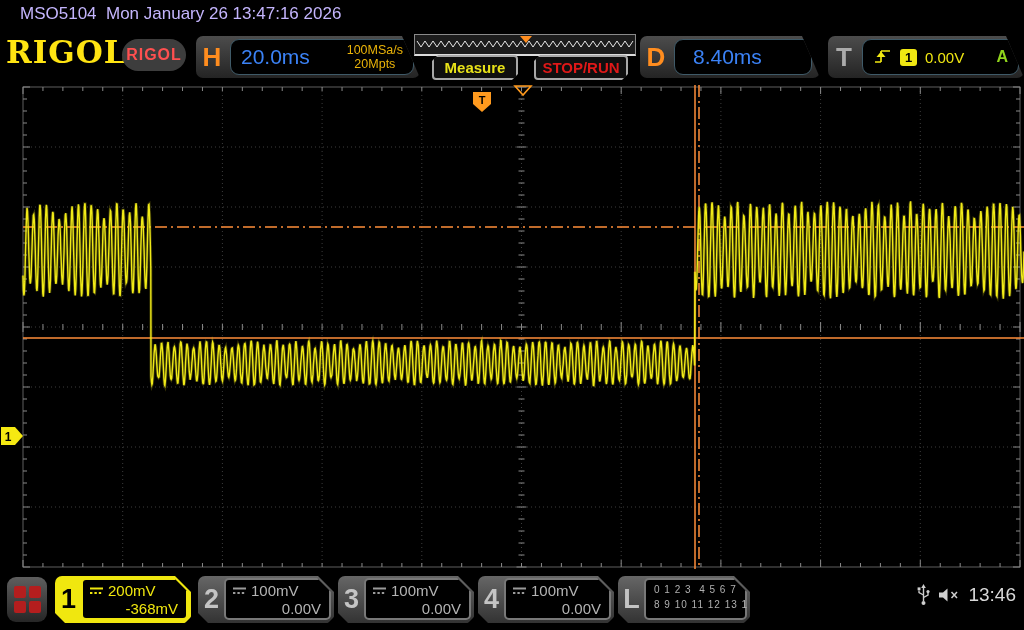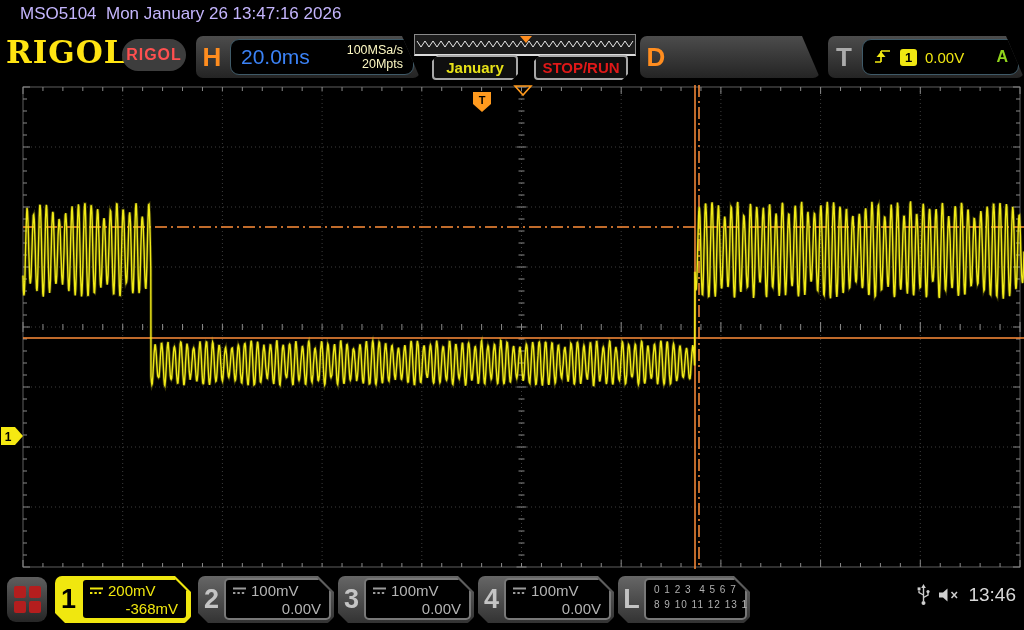--- a/index.html
+++ b/index.html
@@ -20,21 +20,21 @@
              line-height:32px;letter-spacing:1px;}
   .tgroup{position:absolute;top:8px;height:42px;background:linear-gradient(#4c4c4c,#242424);
           border-radius:7px;clip-path:polygon(0 0,calc(100% - 18px) 0,100% 100%,0 100%);}
   .tab-letter{position:absolute;left:0;top:0;width:32px;height:42px;text-align:center;
               line-height:42px;font-size:26px;font-weight:bold;}
   .orange{color:#ff8d1f;}  .grayletter{color:#ababab;}
   .inset{position:absolute;left:34px;top:3px;bottom:3px;background:#000;
          border:1px solid #3f5a68;border-radius:9px;display:flex;align-items:center;
          box-sizing:border-box;padding:0 10px;}
   .tb-big{font-size:21px;color:#3b82f6;}
-  .tb-dual{margin-left:auto;text-align:right;font-size:12.5px;color:#fef9c3;line-height:1.15;}
+  .tb-dual{margin-left:auto;text-align:center;font-size:12.5px;color:#eab308;line-height:1.15;}
   .preview{position:absolute;left:414px;top:6px;width:222px;height:22px;background:#1c1c1c;
            border:1px solid #8a8a8a;border-bottom:2px solid #dcdcdc;box-sizing:border-box;}
   .tbtn{position:absolute;top:27px;height:25px;background:#0f0f0f;border:2px solid #a8a8a8;
         border-radius:4px;font-family:"Liberation Sans",sans-serif;font-size:15px;font-weight:bold;
         box-sizing:border-box;padding:0;cursor:pointer;
         clip-path:polygon(6px 0,100% 0,100% calc(100% - 6px),calc(100% - 6px) 100%,0 100%,0 6px);}
   .btn-measure{left:432px;width:86px;color:#e8e218;}
   .btn-stoprun{left:534px;width:94px;color:#e01818;}
   .trig-badge{width:17px;height:17px;background:#f0e712;border-radius:3px;color:#000;
               font-size:13px;font-weight:bold;text-align:center;line-height:17px;margin:0 8px 0 8px;}
@@ -106,25 +106,28 @@
       </div>
     </div>
 
     <div class="preview">
       <svg id="preview-svg" width="220" height="19">
           <polyline points="2,6 6,12 10,6 14,12 18,6 22,12 26,6 30,12 34,6 38,12 42,6 46,12 50,6 54,12 58,6 62,12 66,6 70,12 74,6 78,12 82,6 86,12 90,6 94,12 98,6 102,12 106,6 110,12 114,6 118,12 122,6 126,12 130,6 134,12 138,6 142,12 146,6 150,12 154,6 158,12 162,6 166,12 170,6 174,12 178,6 182,12 186,6 190,12 194,6 198,12 202,6 206,12 210,6 214,12 218,6" fill="none" stroke="#e8e8e8" stroke-width="1"></polyline>
           <polygon points="105,1 117,1 111,8" fill="#ff8d1f"></polygon>
         </svg>
     </div>
 
-    <button class="tbtn btn-measure">January</button>
+    <button class="tbtn btn-measure">Measure</button>
     <button class="tbtn btn-stoprun">STOP/RUN</button>
 
     <div class="tgroup" style="left:640px;width:180px;">
       <span class="tab-letter orange">D</span>
+      <div class="inset" style="right:8px;">
+        <span class="tb-big" style="padding-left:8px;">8.40ms</span>
+      </div>
     </div>
 
     <div class="tgroup" style="left:828px;width:196px;">
       <span class="tab-letter grayletter">T</span>
       <div class="inset" style="right:5px;">
         <svg width="19" height="18" viewBox="0 0 19 18">
           <path d="M2,14 H8 M8,14 V3 M8,3 H17" stroke="#f0e712" stroke-width="1.7" fill="none"></path>
           <polygon points="3.5,9 12.5,9 8,3.5" fill="#f0e712"></polygon>
         </svg>
         <span class="trig-badge">1</span>

